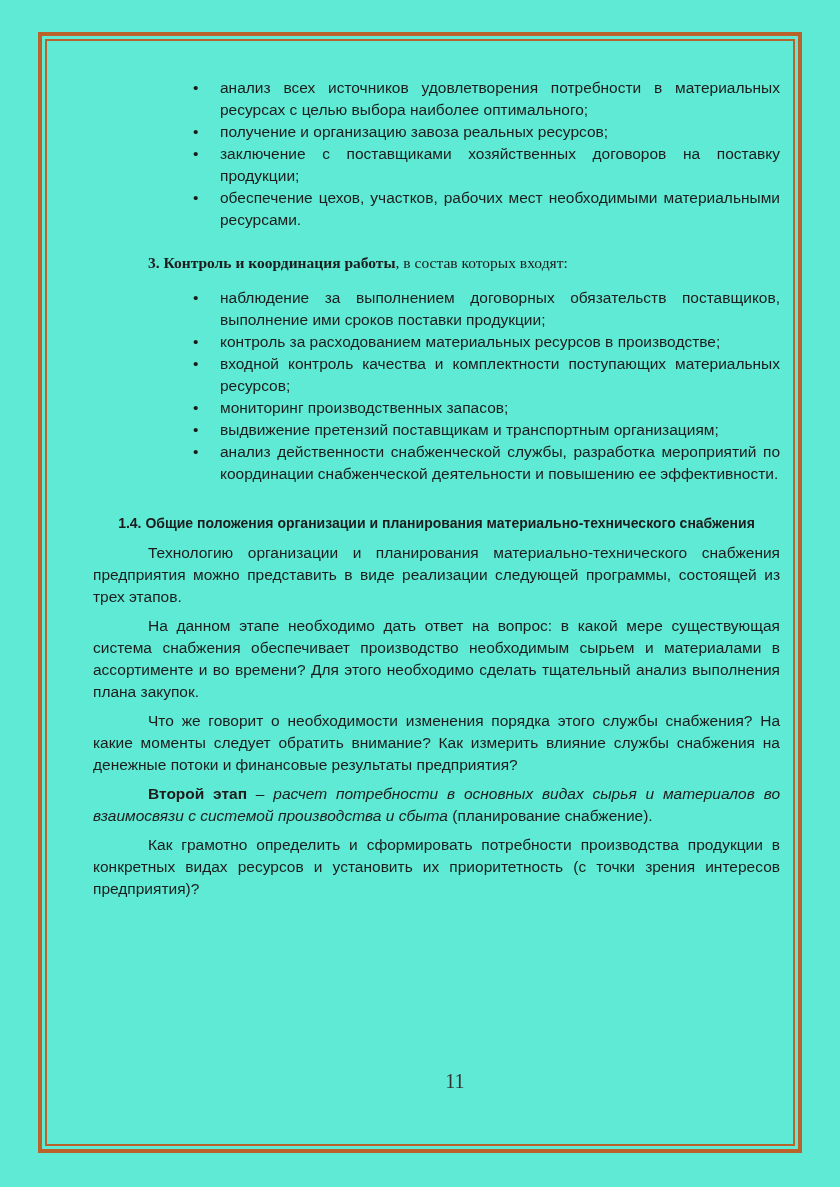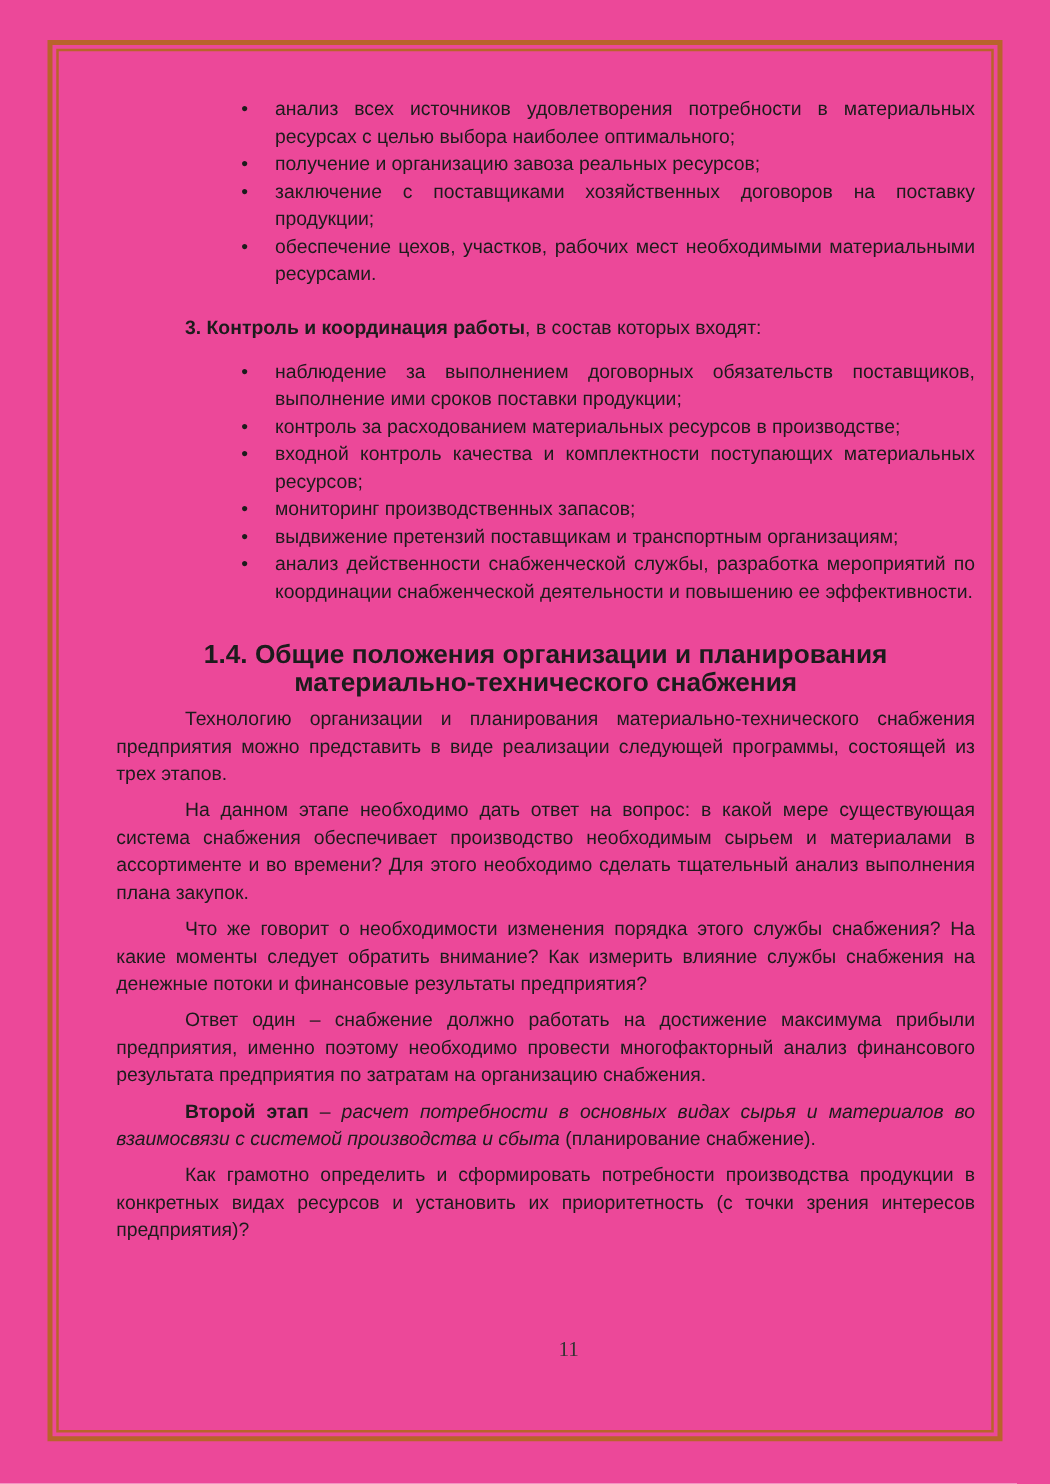--- a/index.html
+++ b/index.html
@@ -1,20 +1,20 @@
 <!DOCTYPE html>
 <html lang="ru"><head>
 <meta charset="utf-8">
 <style>
   html, body { margin: 0; padding: 0; background: #ffffff; }
   .page {
     position: relative;
     width: 840px;
     height: 1187px;
-    background: #ec4899;
+    background: #5eead4;
     font-family: "Liberation Sans", sans-serif;
     color: #1c1c1c;
     overflow: hidden;
   }
   .frame {
     position: absolute;
     left: 38px; top: 32px; right: 38px; bottom: 34px;
     border: 4px solid #b9632a;
   }
   .frame-inner {
@@ -38,44 +38,45 @@
   .blist li::before {
     content: "\2022";
     position: absolute;
     left: -27px;
     top: 0;
   }
   .sec3 {
     margin-top: 21px;
     text-indent: 55px;
     text-align: justify;
+    font-family: Liberation Serif, serif;
   }
   .list2 { margin-top: 13px; }
   .heading {
     margin-top: 27px;
     margin-bottom: 4px;
-    font-size: 21px;
+    font-size: 14px;
     font-weight: bold;
     text-align: center;
     line-height: 23px;
   }
   .para {
     margin-top: 7px;
     text-indent: 55px;
     text-align: justify;
   }
   .para em { font-style: italic; }
   .para strong, .sec3 strong { font-weight: bold; }
   .page-number {
     position: absolute;
     left: 70px; right: 0;
     top: 1070px;
     text-align: center;
     font-family: "Liberation Serif", serif;
-    font-size: 17px;
+    font-size: 20px;
     color: #333333;
   }
 </style>
 </head>
 <body>
 
 <div class="page">
   <div class="frame">
     <div class="frame-inner">
       <div class="content">
@@ -100,21 +101,20 @@
 
         <h2 class="heading">1.4. Общие положения организации и планирования материально-технического снабжения</h2>
 
         <p class="para">Технологию организации и планирования материально-технического снабжения предприятия можно представить в виде реализации следующей программы, состоящей из трех этапов.</p>
 
 
         <p class="para">На данном этапе необходимо дать ответ на вопрос: в какой мере существующая система снабжения обеспечивает производство необходимым сырьем и материалами в ассортименте и во времени? Для этого необходимо сделать тщательный анализ выполнения плана закупок.</p>
 
         <p class="para">Что же говорит о необходимости изменения порядка этого службы снабжения? На какие моменты следует обратить внимание? Как измерить влияние службы снабжения на денежные потоки и финансовые результаты предприятия?</p>
 
-        <p class="para">Ответ один – снабжение должно работать на достижение максимума прибыли предприятия, именно поэтому необходимо провести многофакторный анализ финансового результата предприятия по затратам на организацию снабжения.</p>
 
         <p class="para"><strong>Второй этап</strong><span> – </span><em>расчет потребности в основных видах сырья и материалов во взаимосвязи с системой производства и сбыта</em><span> (планирование снабжение).</span></p>
 
         <p class="para">Как грамотно определить и сформировать потребности производства продукции в конкретных видах ресурсов и установить их приоритетность (с точки зрения интересов предприятия)?</p>
 
       </div>
     </div>
   </div>
 
   <div class="page-number">11</div>

